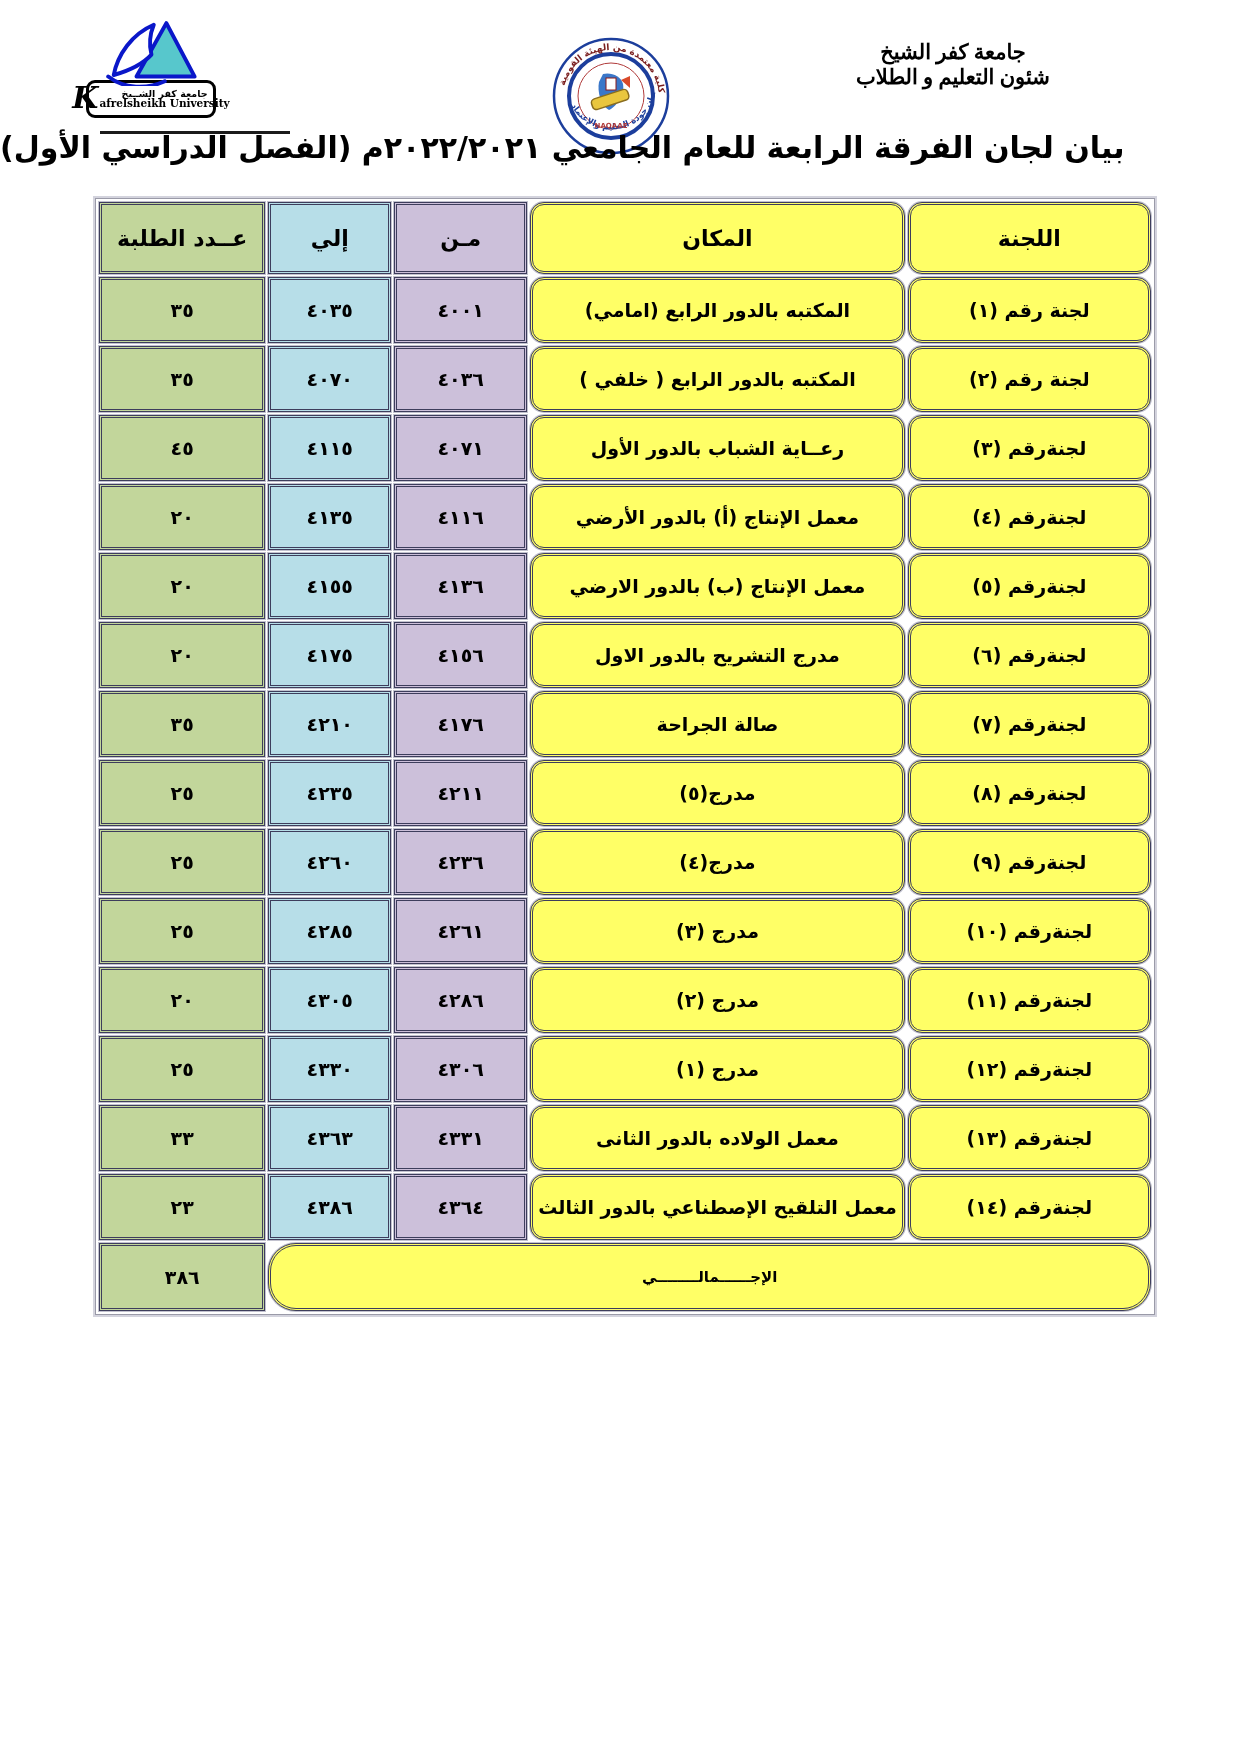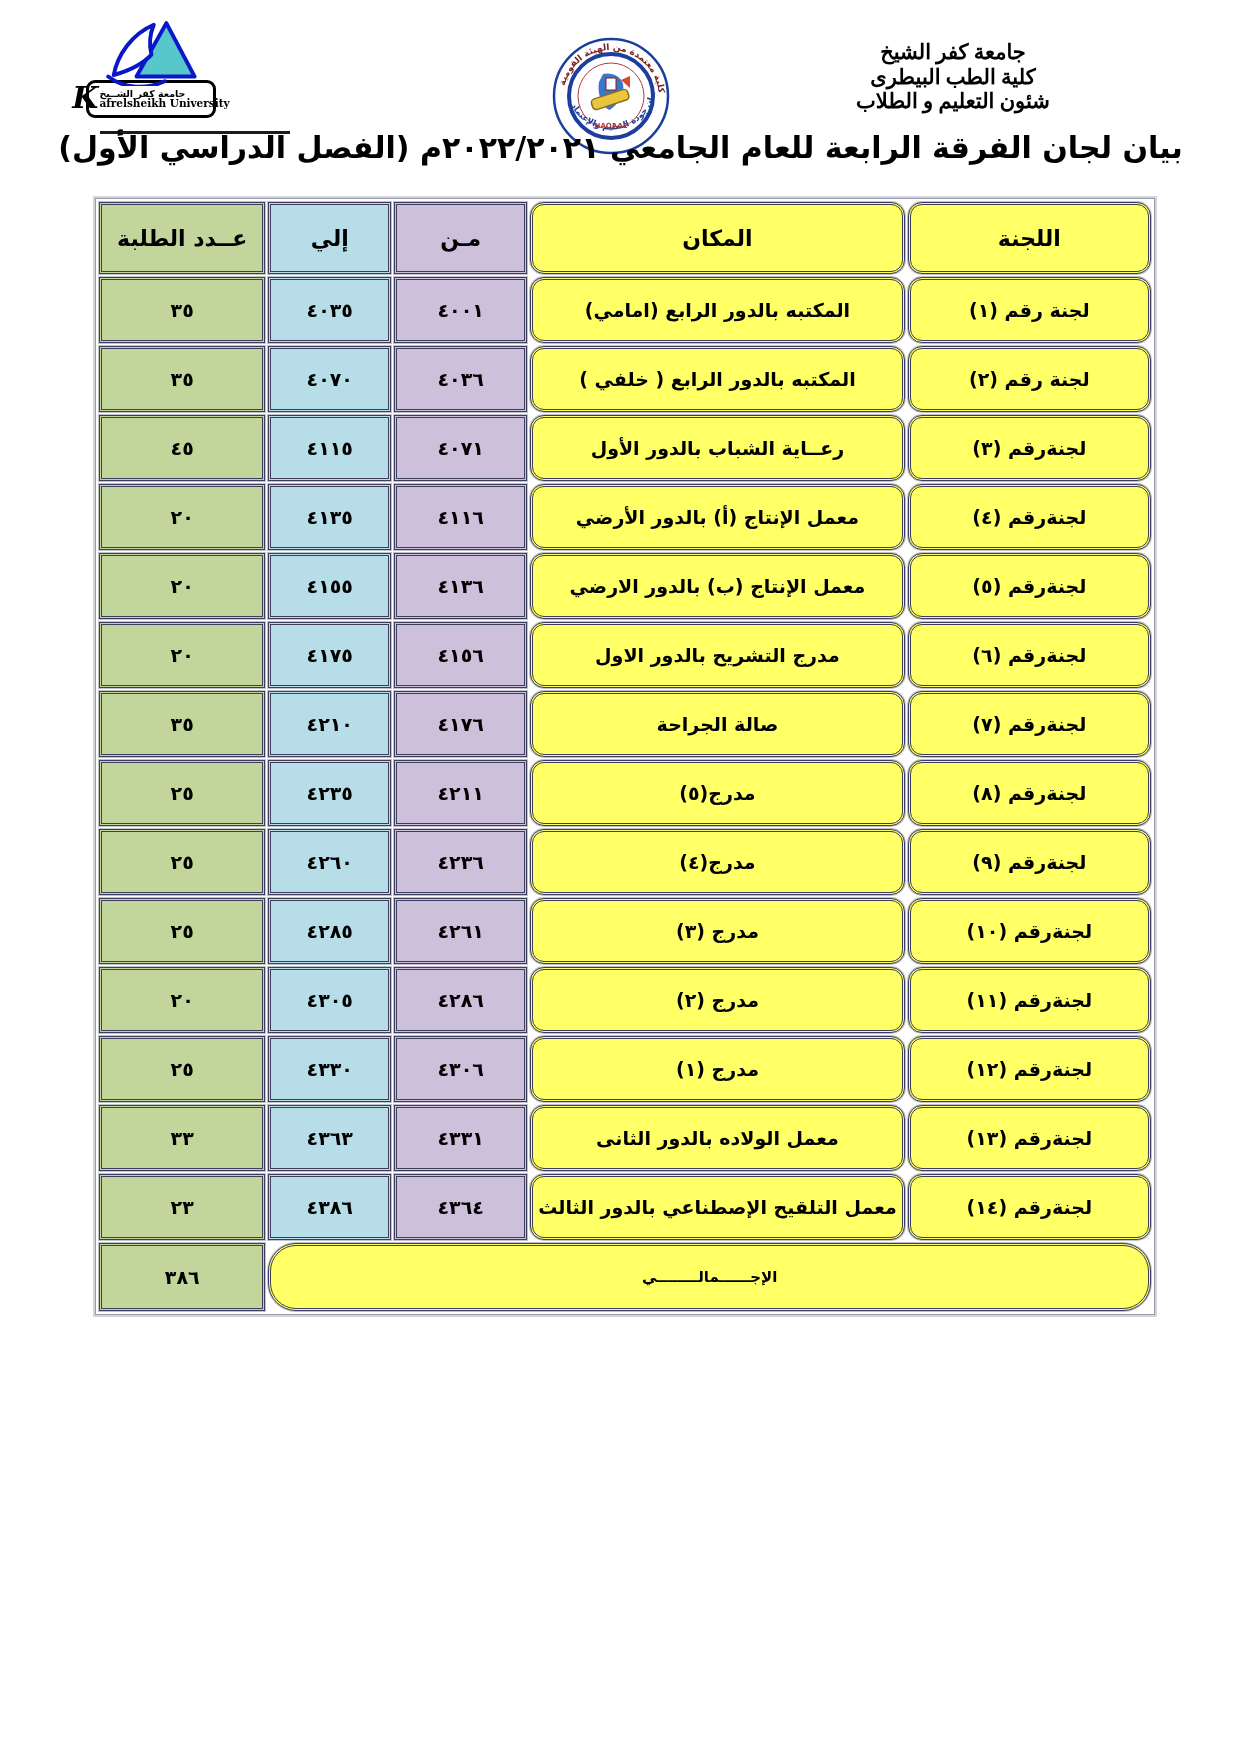--- a/index.html
+++ b/index.html
@@ -9,33 +9,33 @@
   }
   
   .uni-logo{position:absolute;left:86px;top:20px;width:134px;}
   .uni-logo svg{display:block;margin:0 auto;}
   .logo-box{
     box-sizing:border-box;width:130px;height:38px;margin-top:-6px;
     border:3px solid #000;border-radius:9px;background:#fff;
     display:flex;align-items:center;justify-content:center;gap:1px;padding:1px 2px;
   }
   .logo-k{font-family:"DejaVu Serif",serif;font-style:italic;font-weight:bold;font-size:30px;line-height:1;margin-top:-2px;}
-  .logo-lines{display:flex;flex-direction:column;line-height:1.05;}
+  .logo-lines{display:flex;flex-direction:column;align-items:center;line-height:1.05;}
   .logo-ar{font-size:9.5px;font-weight:bold;}
   .logo-en{font-family:"DejaVu Serif",serif;font-size:10.5px;font-weight:bold;white-space:nowrap;}
   .seal{position:absolute;left:551px;top:36px;width:120px;height:120px;}
   .org{
     position:absolute;left:748px;top:40px;width:410px;text-align:center;
     direction:rtl;font-weight:800;font-size:21px;line-height:1.17;font-family:Liberation Serif, serif;
   }
   .org div{white-space:nowrap;}
   .mark-line{position:absolute;left:100px;top:131px;width:190px;height:3px;background:#1b1b1b;}
   
   .title{
-    position:absolute;left:0;top:130px;width:1241px;margin:0;text-align:center;
+    position:absolute;left:0;top:130px;width:1241px;margin:0;text-align:left;
     direction:rtl;font-size:30px;font-weight:800;letter-spacing:0;
   }
   
   table.committees{
     position:absolute;left:95px;top:198px;width:1060px;
     table-layout:fixed;border-collapse:separate;border-spacing:3px;
     background:#fff;border:1px solid #9a9aa8;outline:2px solid #d3d3dd;
   }
   table.committees th,table.committees td{
     box-sizing:border-box;border:3px double #3d3d5c;box-shadow:0 0 0 1px #c2c2cf;
@@ -89,21 +89,20 @@
     <path d="M52,38 C60,36 70,40 72,48 C74,58 66,70 58,74 C50,70 46,56 48,46 Z" fill="#3a77c9"></path>
     <path d="M70,44 L79,40 L79,52 Z" fill="#d94a2a"></path>
     <rect x="40" y="58" width="38" height="11" rx="4" transform="rotate(-18 59 63)" fill="#e9c63e" stroke="#8a6d1f" stroke-width="1.5"></rect>
     <rect x="55" y="42" width="10" height="12" fill="#ffffff" stroke="#8a1a1a" stroke-width="1"></rect>
     <text x="60" y="92" text-anchor="middle" font-size="7" font-weight="bold" fill="#b03a3a">NAQAAE</text>
   </svg>
 </div>
 
 <div class="org">
   <div>جامعة كفر الشيخ</div>
-  <div>كلية الطب البيطرى</div>
   <div>شئون التعليم و الطلاب</div>
 </div>
 
 <div class="mark-line"></div>
 
 <h1 class="title">بيان لجان الفرقة الرابعة للعام الجامعي ٢٠٢٢/٢٠٢١م (الفصل الدراسي الأول)</h1>
 
 <table class="committees" dir="rtl">
   <colgroup>
     <col style="width:23.4%">

